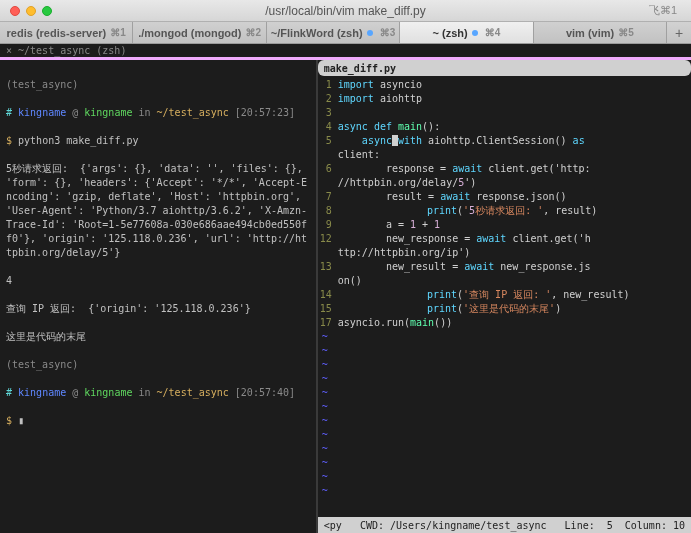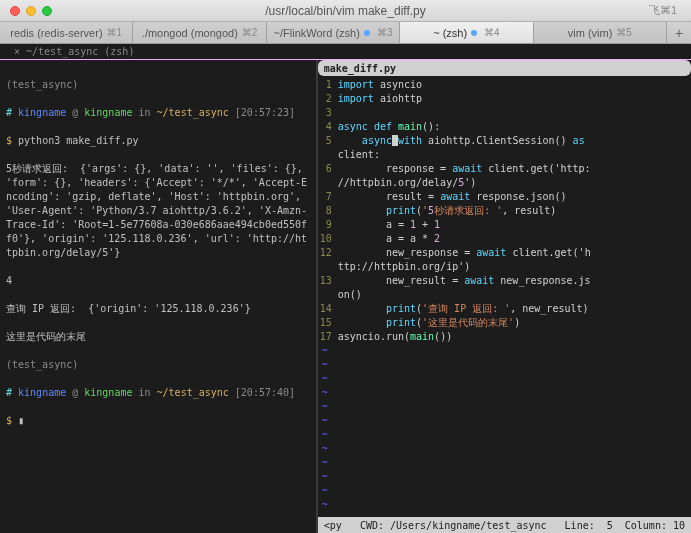--- a/index.html
+++ b/index.html
@@ -55,41 +55,42 @@
   .tab {
     flex: 1;
     display: flex;
     align-items: center;
     justify-content: center;
     gap: 4px;
     border-right: 1px solid #a0a0a0;
     background: linear-gradient(#d0d0d0,#c2c2c2);
     cursor: default;
     position: relative;
+    font-weight: bold;
   }
   .tab.active { background: linear-gradient(#f0f0f0,#e0e0e0); color: #333; }
   .tab .hot { font-size: 10px; color: #888; }
   .tab .ind { width: 6px; height: 6px; border-radius: 50%; margin-right: 3px; }
   .plusbtn {
     width: 24px;
     display: flex;
     align-items: center;
     justify-content: center;
     color: #666;
     font-size: 14px;
   }
   .tmux-bar {
     height: 16px;
     background: #1c1c1c;
     color: #888;
     font-size: 10px;
-    padding: 1px 14px;
-    display: flex;
-    align-items: center;
-    border-bottom: 1px solid #f0abfc;
+    padding: 1px 6px;
+    display: flex;
+    align-items: center;
+    border-bottom: 3px solid #f0abfc;
   }
   .panes {
     flex: 1;
     display: flex;
     background: #1c1c1c;
   }
   .pane-left {
     width: 345px;
     padding: 4px 6px;
     font-size: 10px;
@@ -128,21 +129,21 @@
     text-align: right;
     color: #888a4a;
     padding-right: 6px;
     flex-shrink: 0;
   }
   .code { flex: 1; white-space: pre; color: #d0d0d0; }
   .kw { color: #5fd7ff; }
   .fn { color: #5fffaf; }
   .str { color: #d7875f; }
   .num { color: #d7afd7; }
-  .builtin { color: #5fd7ff; }
+  .builtin { color: #5fd7ff; margin-left: 41px; }
   .cursor { background: #d0d0d0; color:#000; }
   .tilde { color:#5f5fff; padding-left: 4px;}
   .vim-status {
     height: 16px;
     background: #d0d0d0;
     color: #222;
     font-size: 10px;
     padding: 1px 6px;
     display: flex;
     align-items: center;
@@ -256,24 +257,20 @@
         </div>
         <div class="code-row">
           <div class="ln">8</div>
           <div class="code">        <span class="builtin">print</span>(<span class="str">'<span class="num">5</span>秒请求返回: '</span>, result)</div>
         </div>
         <div class="code-row">
           <div class="ln">9</div>
           <div class="code">        a = <span class="num">1</span> + <span class="num">1</span></div>
         </div>
         <div class="code-row">
-          <div class="ln">10</div>
-          <div class="code">        a = a * <span class="num">2</span></div>
-        </div>
-        <div class="code-row">
           <div class="ln">12</div>
           <div class="code">        new_response = <span class="kw">await</span> client.get('h</div>
         </div>
         <div class="code-row">
           <div class="ln"></div>
           <div class="code">ttp://httpbin.org/ip')</div>
         </div>
         <div class="code-row">
           <div class="ln">13</div>
           <div class="code">        new_result = <span class="kw">await</span> new_response.js</div>

